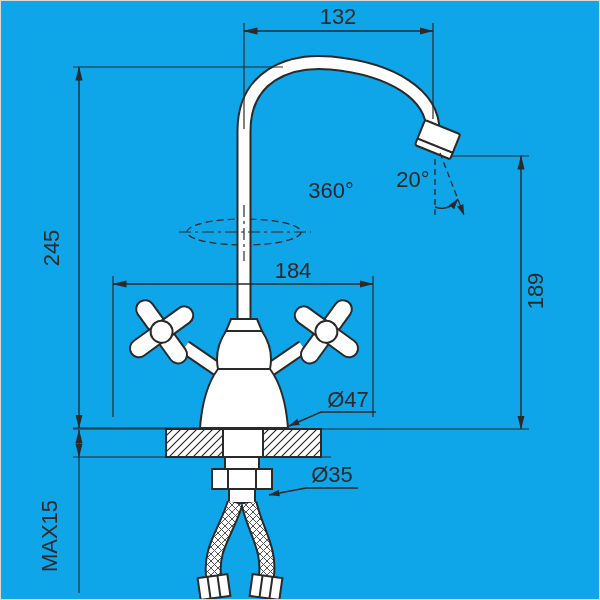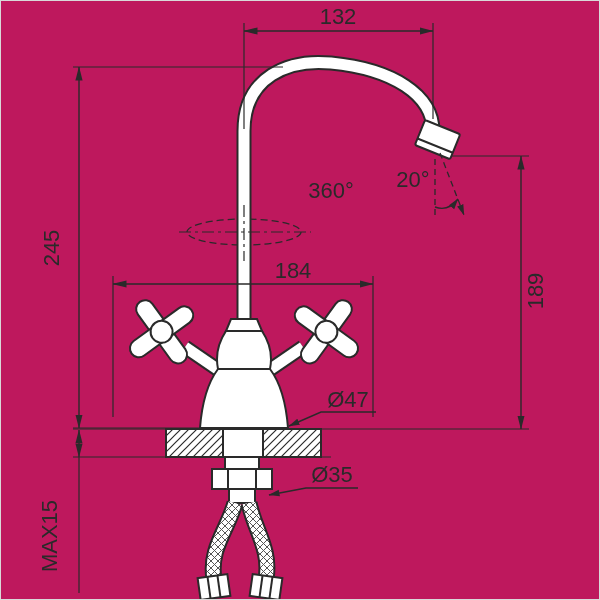--- a/index.html
+++ b/index.html
@@ -1,19 +1,19 @@
 <!DOCTYPE html>
 <html><head>
 <meta charset="utf-8">
 <style>
   html,body{margin:0;padding:0;background:#ffffff;}
   .canvas{
     position:relative;
     width:600px;height:600px;
-    background:#be185d;
+    background:#0ea5e9;
     border:1px solid #d9d9d9;
     box-sizing:border-box;
     overflow:hidden;
     font-family:"Liberation Sans", sans-serif;
   }
   svg{position:absolute;left:0;top:0;}
   svg text{
     font-family:"Liberation Sans", sans-serif;
     font-size:22px;
     fill:#2a2a2a;

